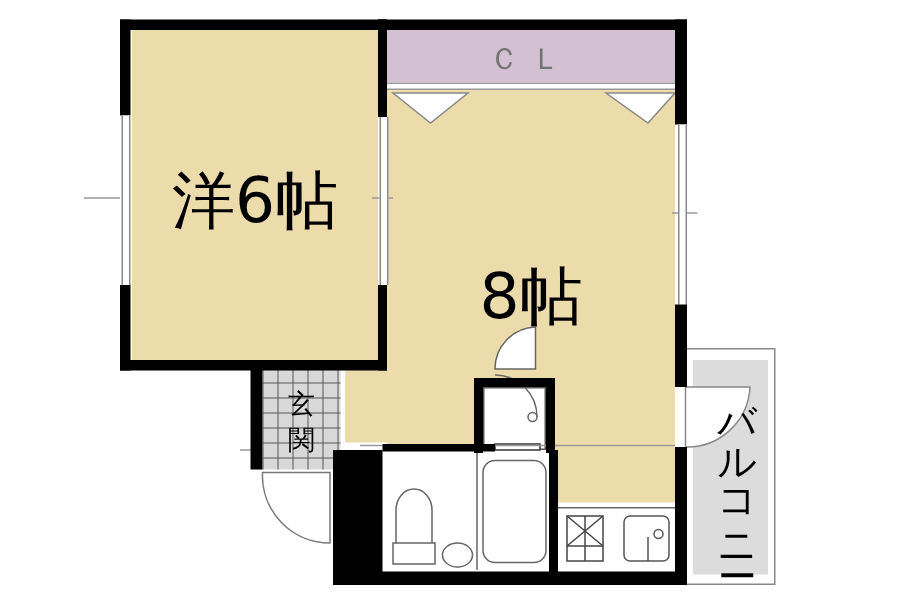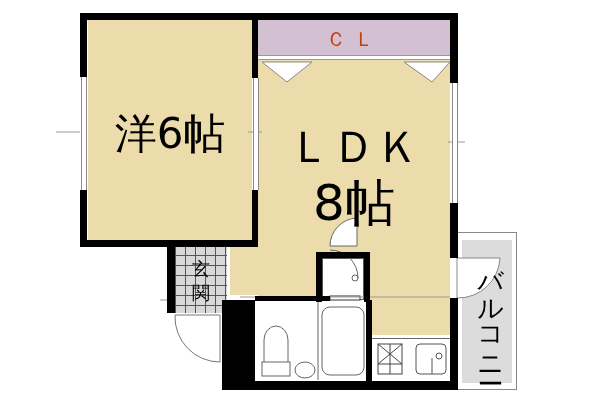--- a/index.html
+++ b/index.html
@@ -95,20 +95,19 @@
   <div class="wall" style="left:222px;top:381px;width:236px;height:9px;"></div>
   <div class="wall" style="left:167px;top:245px;width:8px;height:68px;"></div>
   <div class="wall" style="left:222px;top:300px;width:33px;height:90px;"></div>
   <div class="wall" style="left:316px;top:252px;width:6px;height:50px;"></div>
   <div class="wall" style="left:364px;top:252px;width:6px;height:50px;"></div>
   <div class="wall" style="left:316px;top:252px;width:54px;height:6px;"></div>
   <div class="wall" style="left:255px;top:296px;width:75px;height:5px;"></div>
   <div class="wall" style="left:366px;top:300px;width:6px;height:82px;"></div>
 
   <div class="room-label" style="left:100px;top:106px;width:140px;font-size:42px;">洋6帖</div>
-  <div class="room-label" style="left:258px;top:26px;width:192px;font-size:20px;letter-spacing:8px;color:#c2410c;">ＣＬ</div>
-  <div class="room-label" style="left:258px;top:118px;width:192px;font-size:44px;">ＬＤＫ</div>
-  <div class="room-label" style="left:258px;top:170px;width:192px;font-size:50px;">8帖</div>
+  <div class="room-label" style="left:258px;top:26px;width:192px;font-size:20px;letter-spacing:8px;color:#737373;">ＣＬ</div>
+  <div class="room-label" style="left:258px;top:170px;width:192px;font-size:42px;">8帖</div>
   <div class="room-label" style="left:183px;top:257px;width:36px;font-size:18px;">玄</div>
   <div class="room-label" style="left:183px;top:281px;width:36px;font-size:18px;">関</div>
   <div class="room-label" style="left:476px;top:252px;width:30px;font-size:26px;writing-mode:vertical-rl;line-height:30px;">バルコニー</div>
 
 </div>
 
 </body></html>

